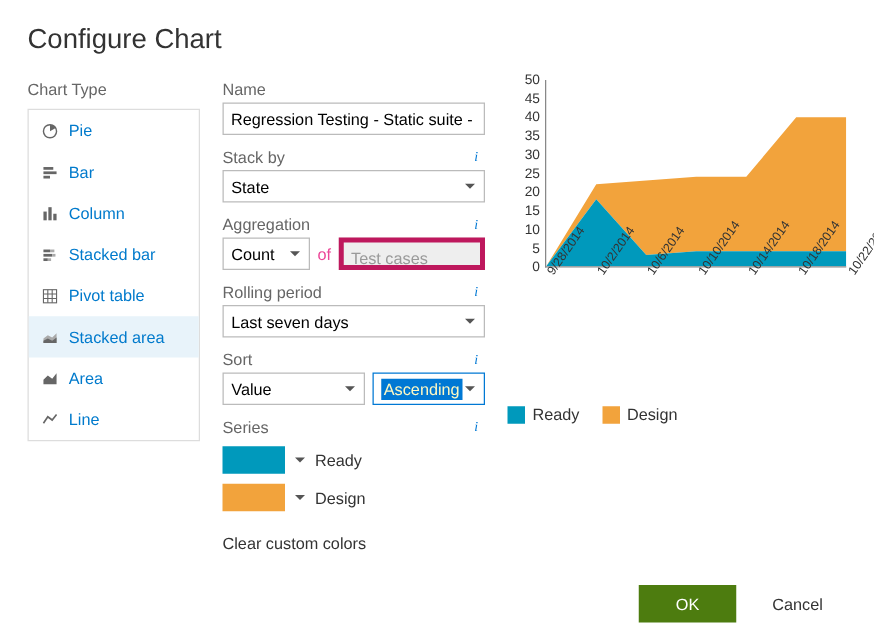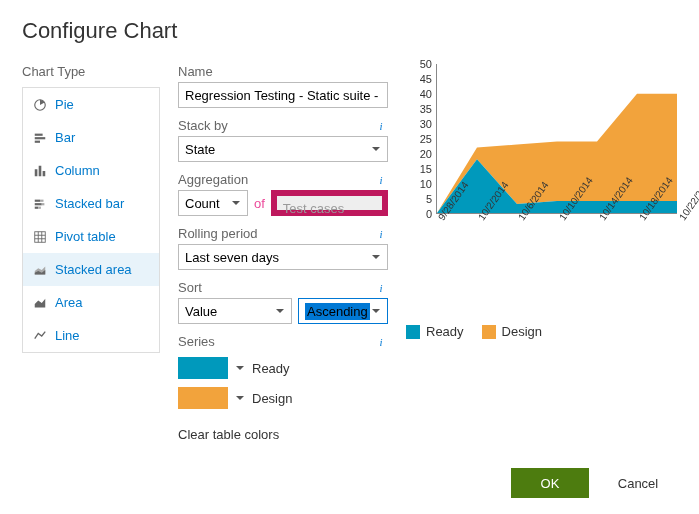--- a/index.html
+++ b/index.html
@@ -25,27 +25,27 @@
   .info-icon { width: 14px; height: 14px; border-radius: 50%; color: #0078d4; font-family: Georgia, serif; font-style: italic; font-size: 11px; line-height: 14px; text-align: center; }
   
   .input, .select { width: 100%; height: 26px; border: 1px solid #bbb; padding: 0 6px; font-family: inherit; font-size: 13px; background: #fff; }
   .select { appearance: none; -webkit-appearance: none; background-image: none; position: relative; }
   .select-wrap { position: relative; }
   .select-wrap::after { content: ""; position: absolute; right: 8px; top: 50%; margin-top: -2px; border: 4px solid transparent; border-top-color: #555; pointer-events: none; }
   
   .agg-row { display: flex; align-items: center; gap: 6px; }
   .agg-row .select-wrap { width: 70px; }
   .agg-row .of { font-size: 13px; color: #ec4899; }
-  .agg-row .testcases { flex: 1; height: 26px; line-height: 26px; padding: 0 6px; background: #eee; color: #999; border: 6px solid #be185d; }
+  .agg-row .testcases { flex: 1; height: 26px; line-height: 26px; padding: 0 6px; background: #eee; color: #999; border: 4px solid #be185d; }
   
   .sort-row { display: flex; gap: 6px; }
   .sort-row .select-wrap:first-child { flex: 1; }
   .sort-row .select-wrap:last-child { width: 90px; }
   .sort-row .select-wrap:last-child .select { border: 1px solid #0078d4; }
-  .highlight-text { background: #0078d4; color: #000000; padding: 1px 2px; text-align: center; }
+  .highlight-text { background: #0078d4; color: #fef9c3; padding: 1px 2px; text-align: center; }
   
   .series-row { display: flex; align-items: center; gap: 8px; margin-top: 8px; }
   .swatch { width: 50px; height: 22px; }
   .chev { width: 0; height: 0; border: 4px solid transparent; border-top-color: #555; margin-top: 3px; }
   
   .clear-link { color: #333; margin-top: 18px; cursor: pointer; }
   
   .chart-area { position: relative; height: 210px; padding-top: 4px; }
   .y-axis { position: absolute; left: 0; top: 0; height: 150px; width: 26px; }
   .y-tick { position: absolute; right: 0; font-size: 11px; color: #333; transform: translateY(-50%); }
@@ -223,21 +223,21 @@
             <div class="chev"></div>
             <span>Ready</span>
           </div>
           <div class="series-row">
             <div class="swatch" style="background:#f2a33c"></div>
             <div class="chev"></div>
             <span>Design</span>
           </div>
         </div>
       
-      <div class="clear-link">Clear table colors</div>
+      <div class="clear-link">Clear custom colors</div>
     </div>
 
     <div class="col-right">
       <div class="chart-area">
         <div class="y-axis" id="y-axis">
             <div class="y-tick" style="top: 0px;">50</div>
             <div class="y-tick" style="top: 15px; text-align: center;">45</div>
             <div class="y-tick" style="top: 30px;">40</div>
             <div class="y-tick" style="top: 45px;">35</div>
             <div class="y-tick" style="top: 60px;">30</div>

